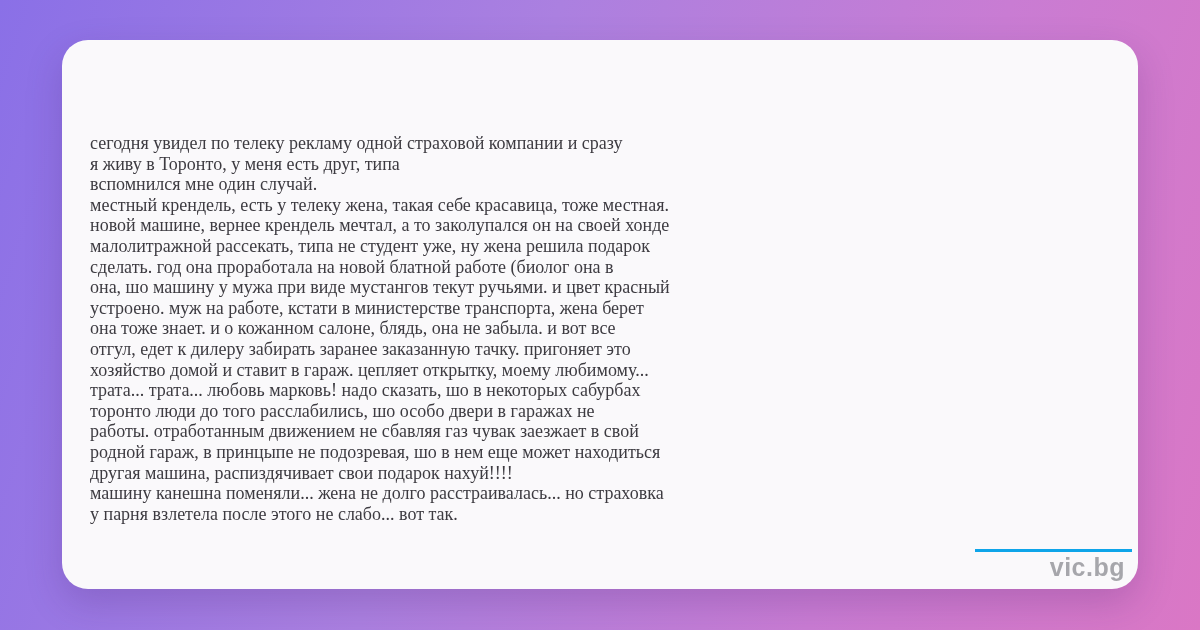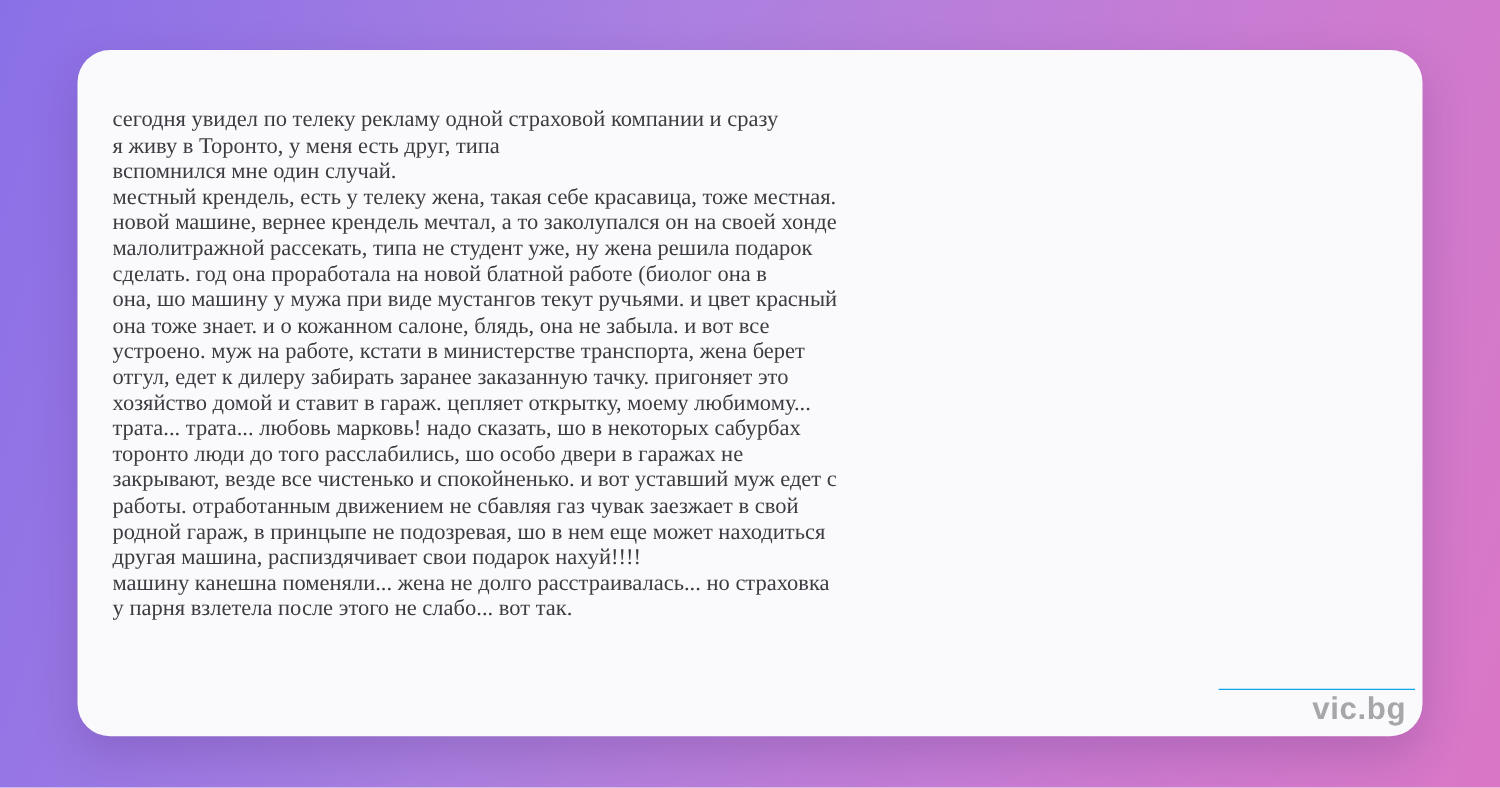--- a/index.html
+++ b/index.html
@@ -34,52 +34,51 @@
     color: #3d3b41;
   }
   .story-line {
     white-space: nowrap;
   }
   .watermark {
     position: absolute;
     right: 6px;
     bottom: 7px;
     width: 157px;
-    border-top: 1px solid #0ea5e9;
+    border-top: 3px solid #0ea5e9;
     padding-top: 1px;
     padding-right: 7px;
     box-sizing: border-box;
     text-align: right;
     font-family: "Liberation Sans", sans-serif;
     font-weight: 600;
     font-size: 25px;
     letter-spacing: 0.5px;
     color: #a6a6ab;
   }
 </style>
 </head>
 <body style="background: linear-gradient(108deg, rgb(138, 112, 231) 0%, rgb(171, 128, 224) 40%, rgb(201, 124, 211) 72%, rgb(218, 119, 197) 100%);">
 
 <div class="card" style="background: rgb(250, 249, 251);">
-  <div class="story" style="color: rgb(61, 59, 65);">
+  <div class="story" style="color: rgb(61, 59, 65); margin-top: 48px;">
       <div class="story-line">сегодня увидел по телеку рекламу одной страховой компании и сразу</div>
       <div class="story-line">я живу в Торонто, у меня есть друг, типа</div>
       <div class="story-line">вспомнился мне один случай.</div>
       <div class="story-line">местный крендель, есть у телеку жена, такая себе красавица, тоже местная.</div>
       <div class="story-line">новой машине, вернее крендель мечтал, а то заколупался он на своей хонде</div>
       <div class="story-line">малолитражной рассекать, типа не студент уже, ну жена решила подарок</div>
       <div class="story-line">сделать. год она проработала на новой блатной работе (биолог она в</div>
       <div class="story-line">она, шо машину у мужа при виде мустангов текут ручьями. и цвет красный</div>
+      <div class="story-line">устроено. муж на работе, кстати в министерстве транспорта, жена берет</div>
       <div class="story-line">она тоже знает. и о кожанном салоне, блядь, она не забыла. и вот все</div>
-      <div class="story-line">устроено. муж на работе, кстати в министерстве транспорта, жена берет</div>
       <div class="story-line">отгул, едет к дилеру забирать заранее заказанную тачку. пригоняет это</div>
       <div class="story-line">хозяйство домой и ставит в гараж. цепляет открытку, моему любимому...</div>
       <div class="story-line">трата... трата... любовь марковь! надо сказать, шо в некоторых сабурбах</div>
       <div class="story-line">торонто люди до того расслабились, шо особо двери в гаражах не</div>
-      <div class="story-line">закрывают, везде все чистенько и спокойненько. и вот уставший муж едет с</div>
       <div class="story-line">работы. отработанным движением не сбавляя газ чувак заезжает в свой</div>
       <div class="story-line">родной гараж, в принцыпе не подозревая, шо в нем еще может находиться</div>
       <div class="story-line">другая машина, распиздячивает свои подарок нахуй!!!!</div>
       <div class="story-line">машину канешна поменяли... жена не долго расстраивалась... но страховка</div>
       <div class="story-line">у парня взлетела после этого не слабо... вот так.</div>
     </div>
   <div class="watermark" style="color: rgb(166, 166, 171);">
     <span>vic.bg</span>
   </div>
 </div>

